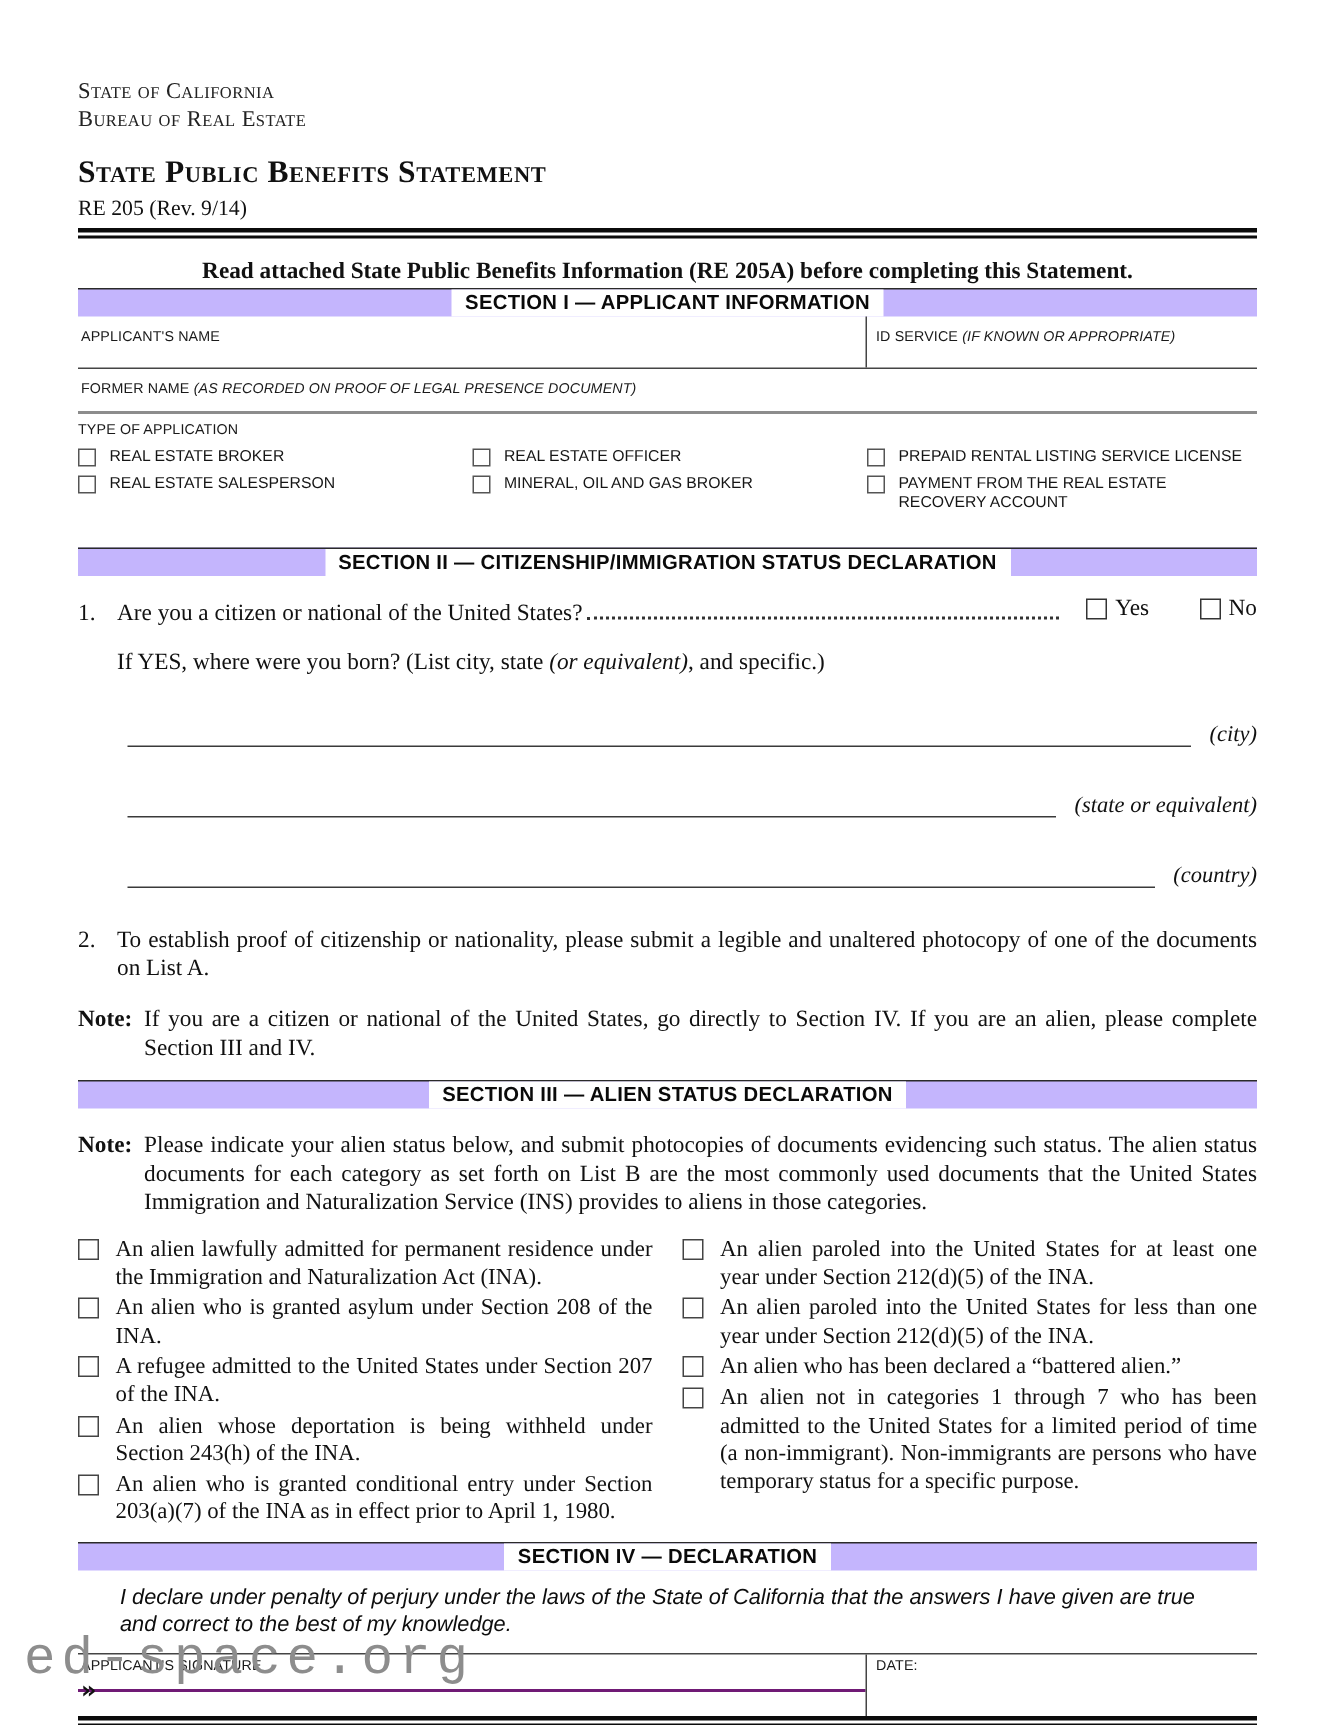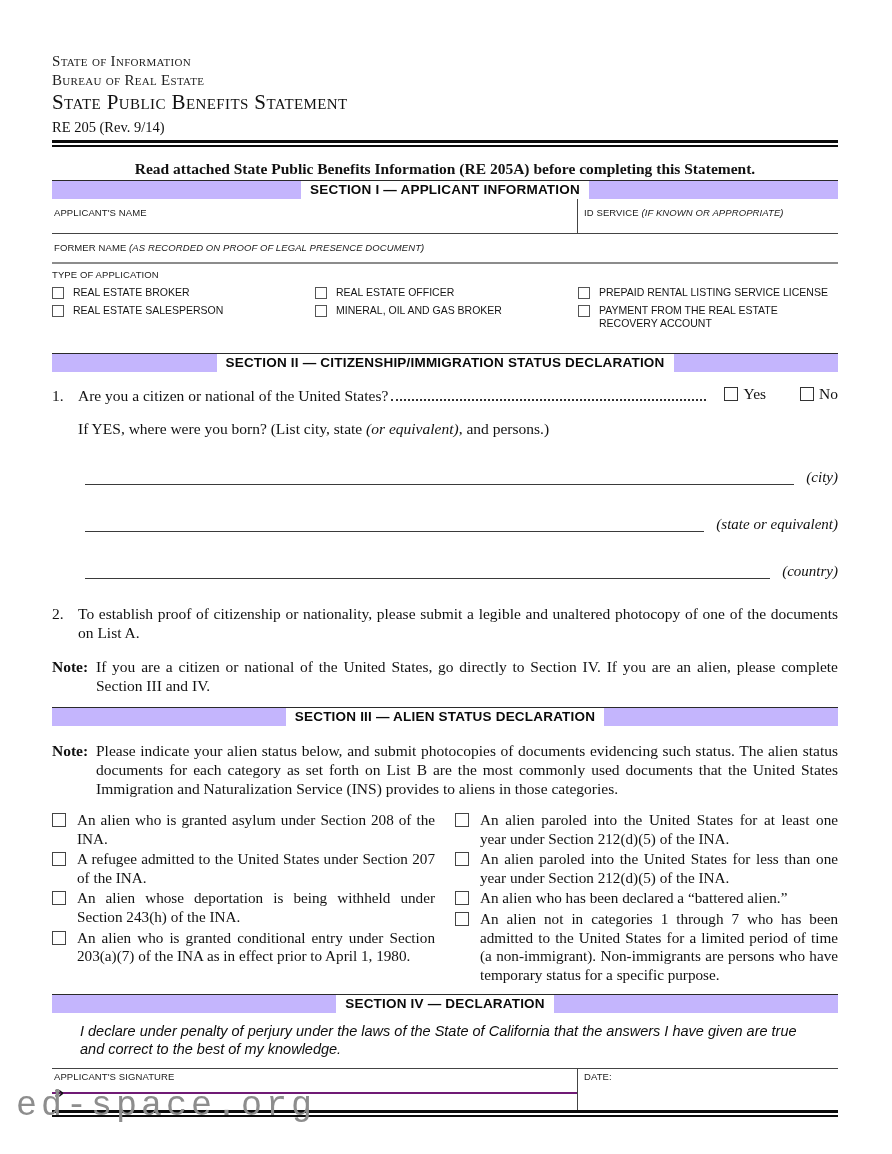--- a/index.html
+++ b/index.html
@@ -9,21 +9,21 @@
     width:892px; height:1154px;
     background:#fff;
     font-family:"Liberation Serif", serif;
     color:#111;
     overflow:hidden;
   }
   .content { position:absolute; left:52px; top:0; width:786px; }
 
   
   .agency { padding-top:52px; font-size:15px; line-height:19px; font-variant:small-caps; letter-spacing:.3px; color:#222; }
-  .form-title { font-size:21px; font-weight:normal; font-variant:small-caps; letter-spacing:.4px; color:#111; }
+  .form-title { margin-top:12px; font-size:21px; font-weight:bold; font-variant:small-caps; letter-spacing:.4px; color:#111; }
   .form-number { margin-top:4px; font-size:14.5px; }
   .rule-top { margin-top:4px; }
   .rule-thick { height:3px; background:#0b0b0b; }
   .rule-thin { margin-top:2px; height:2px; background:#0b0b0b; }
   .instruction { padding:3px 0 2px 0; text-align:center; font-weight:bold; font-size:15.5px;margin-top:10px; }
 
   
   .section-bar {
     height:19px; background:#c4b5fd; border-top:1.5px solid #2a2a2a;
     display:flex; justify-content:center;
@@ -105,21 +105,21 @@
     font-size:35px; letter-spacing:4px; color:#8d8d8d;
   }
 </style>
 </head>
 <body>
 
 <div class="page">
   <div class="content">
 
     <div class="agency">
-      <div>State of Information</div>
+      <div>State of California</div>
       <div>Bureau of Real Estate</div>
     </div>
     <div class="form-title">State Public Benefits Statement</div>
     <div class="form-number">RE 205 (Rev. 9/14)</div>
     <div class="rule-top">
       <div class="rule-thick"></div>
       <div class="rule-thin"></div>
     </div>
     <div class="instruction">Read attached State Public Benefits Information (RE 205A) before completing this Statement.</div>
 
@@ -195,21 +195,21 @@
         <span class="yn-label">Yes</span>
       </span>
       <span class="yn-gap"></span>
       <span class="yn-group">
         <span class="yn-box"></span>
         <span class="yn-label">No</span>
       </span>
     </div>
 
     <div class="ifyes">
-      <span>If YES, where were you born? (List city, state </span><span class="ital">(or equivalent)</span><span>, and persons.)</span>
+      <span>If YES, where were you born? (List city, state </span><span class="ital">(or equivalent)</span><span>, and specific.)</span>
     </div>
 
     <div class="blank-row">
       <span class="blank-line"></span>
       <span class="blank-label">(city)</span>
     </div>
     <div class="blank-row">
       <span class="blank-line"></span>
       <span class="blank-label">(state or equivalent)</span>
     </div>
@@ -232,20 +232,24 @@
       <span class="section-bar-label">SECTION III — ALIEN STATUS DECLARATION</span>
     </div>
 
     <div class="note-row">
       <span class="note-label">Note:</span>
       <span class="note-text">Please indicate your alien status below, and submit photocopies of documents evidencing such status. The alien status documents for each category as set forth on List B are the most commonly used documents that the United States Immigration and Naturalization Service (INS) provides to aliens in those categories.</span>
     </div>
 
     <div class="alien-grid">
       <div class="alien-col">
+        <div class="alien-item">
+          <span class="alien-box"></span>
+          <span class="alien-text">An alien lawfully admitted for permanent residence under the Immigration and Naturalization Act (INA).</span>
+        </div>
         <div class="alien-item">
           <span class="alien-box"></span>
           <span class="alien-text">An alien who is granted asylum under Section 208 of the INA.</span>
         </div>
         <div class="alien-item">
           <span class="alien-box"></span>
           <span class="alien-text">A refugee admitted to the United States under Section 207 of the INA.</span>
         </div>
         <div class="alien-item">
           <span class="alien-box"></span>

